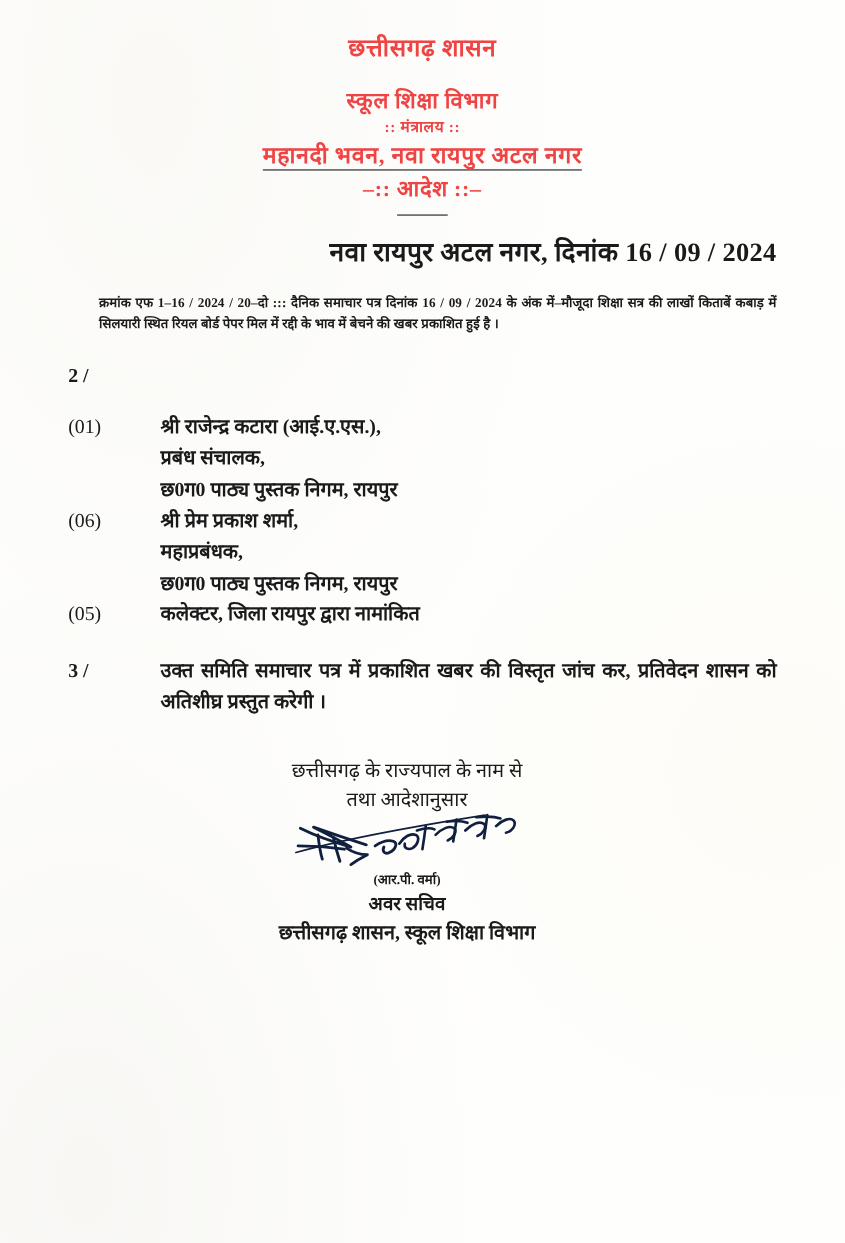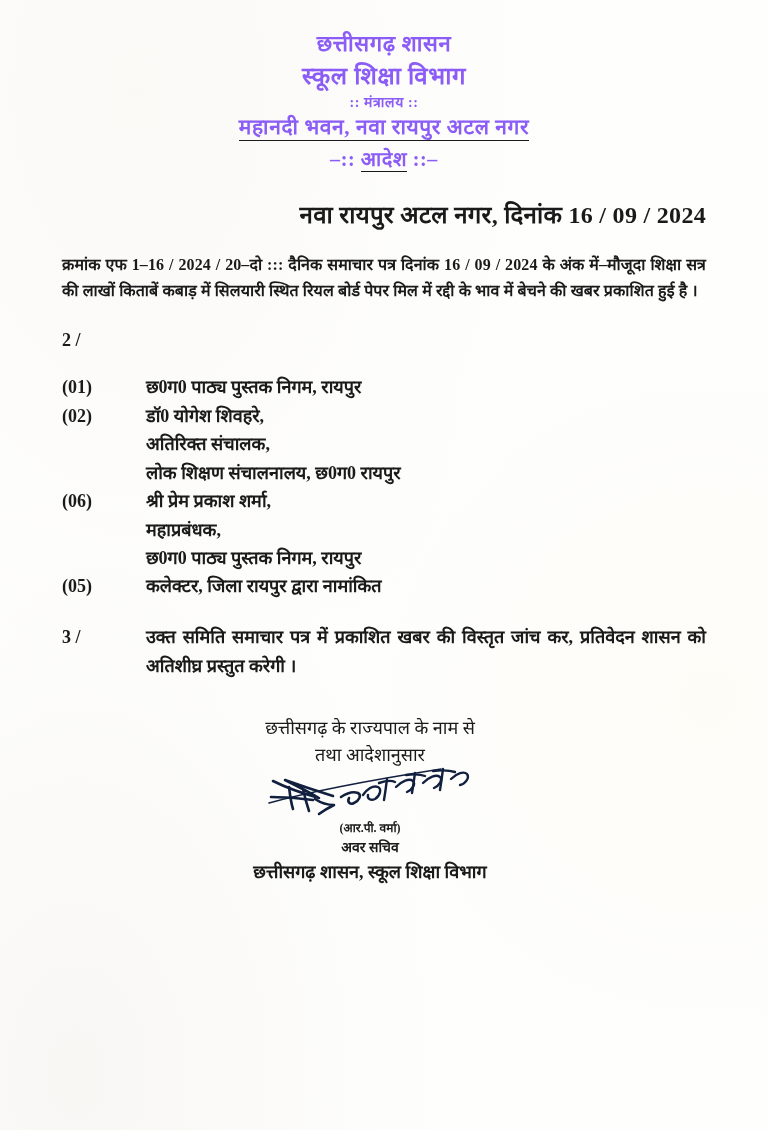--- a/index.html
+++ b/index.html
@@ -39,65 +39,67 @@
   
   .letterhead {
     text-align: center;
     padding-top: 28px;
   }
   .lh-line {
     font-size: 22px;
     font-weight: 700;
     letter-spacing: 0.6px;
     line-height: 1.42;
-    color: #8b5cf6;
+    color: #ef4444;
   }
   .lh-line.sub {
-    font-size: 24px;
-    font-weight: 700;
+    font-size: 20px;
+    font-weight: 700;
+    margin-top: 19px;
   }
   .lh-line.ministry {
     font-size: 14px;
     font-weight: 700;
   }
   .lh-line.address {
     font-size: 21px;
     font-weight: 700;
   }
   .lh-line.address span.u {
     border-bottom: 1.6px solid #1a1a1a;
     padding-bottom: 1px;
   }
   .lh-line.order {
     font-size: 20px;
     font-weight: 700;
     margin-top: 2px;
   }
   .lh-line.order span.u {
     border-bottom: 1.6px solid #1a1a1a;
-    padding-bottom: 1px;
+    padding-bottom: 12px;
   }
 
   
   .placedate {
     text-align: right;
     font-size: 24px;
     font-weight: 700;
     margin-top: 24px;
     letter-spacing: 0.3px;
   }
 
   
   .refpara {
     margin-top: 22px;
-    font-size: 16px;
+    font-size: 12px;
     line-height: 1.62;
     text-align: justify;
     font-weight: 600;
     letter-spacing: 0.1px;
+    margin-left: 28px;
   }
   .refpara .memo {
     font-weight: 700;
   }
 
   
   .para {
     margin-top: 22px;
     font-size: 18px;
     line-height: 1.62;
@@ -121,21 +123,21 @@
   }
   .member {
     display: flex;
     align-items: flex-start;
     font-size: 18px;
     line-height: 1.58;
     font-weight: 600;
   }
   .member .mnum {
     flex: 0 0 84px;
-    font-weight: 700;
+    font-weight: 400;
   }
   .member .mbody {
     flex: 1 1 auto;
   }
   .member .mline {
     display: block;
   }
   .member .mline.name {
     font-weight: 700;
   }
@@ -169,21 +171,21 @@
     left: 50%;
     top: -4px;
     transform: translateX(-50%);
   }
   .sign-name {
     font-size: 12px;
     font-weight: 600;
     line-height: 1.5;
   }
   .sign-desig {
-    font-size: 14px;
+    font-size: 17px;
     font-weight: 600;
     line-height: 1.55;
   }
   .sign-dept {
     font-size: 18px;
     font-weight: 600;
     line-height: 1.55;
   }
 </style>
 </head>
@@ -207,32 +209,26 @@
 
   <div class="para">
     <span class="pnum">2 /</span>
   </div>
 
   <div class="committee">
 
     <div class="member">
       <span class="mnum">(01)</span>
       <span class="mbody">
+        <span class="mline name">श्री राजेन्द्र कटारा (आई.ए.एस.),</span>
+        <span class="mline">प्रबंध संचालक,</span>
         <span class="mline">छ0ग0 पाठ्य पुस्तक निगम, रायपुर</span>
       </span>
     </div>
 
-    <div class="member">
-      <span class="mnum">(02)</span>
-      <span class="mbody">
-        <span class="mline name">डॉ0 योगेश शिवहरे,</span>
-        <span class="mline">अतिरिक्त संचालक,</span>
-        <span class="mline">लोक शिक्षण संचालनालय, छ0ग0 रायपुर</span>
-      </span>
-    </div>
 
 
     <div class="member">
       <span class="mnum">(06)</span>
       <span class="mbody">
         <span class="mline name">श्री प्रेम प्रकाश शर्मा,</span>
         <span class="mline">महाप्रबंधक,</span>
         <span class="mline">छ0ग0 पाठ्य पुस्तक निगम, रायपुर</span>
       </span>
     </div>

